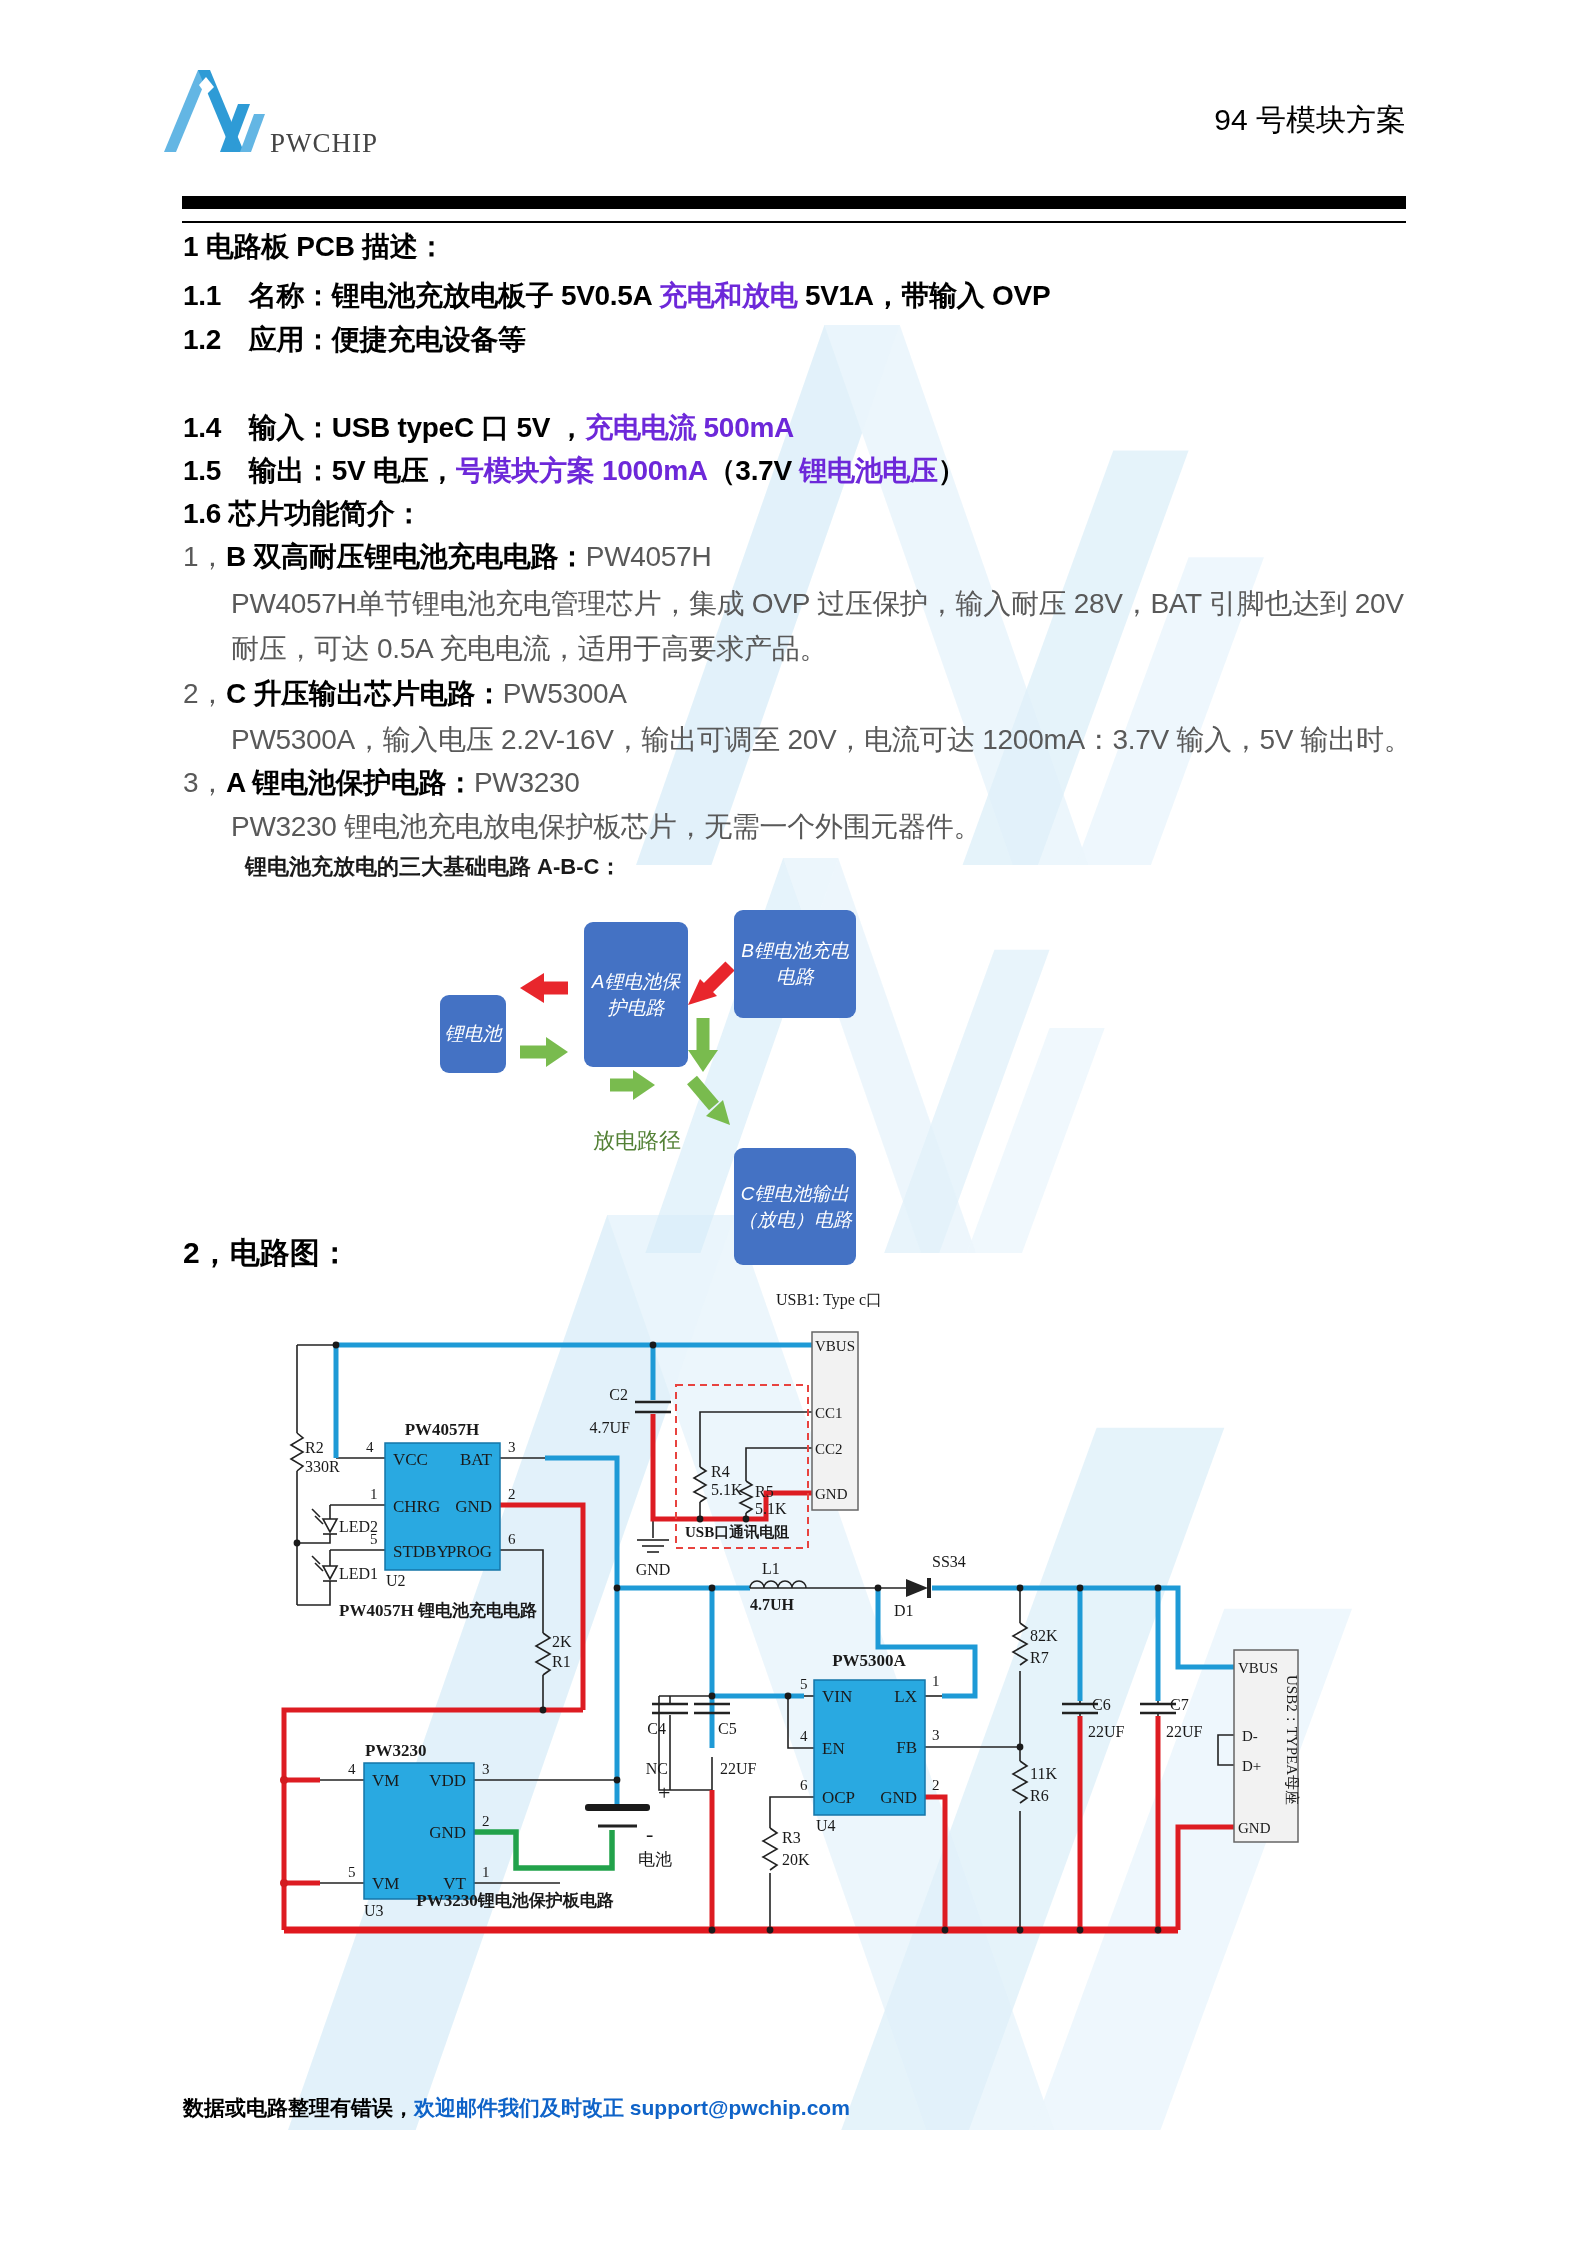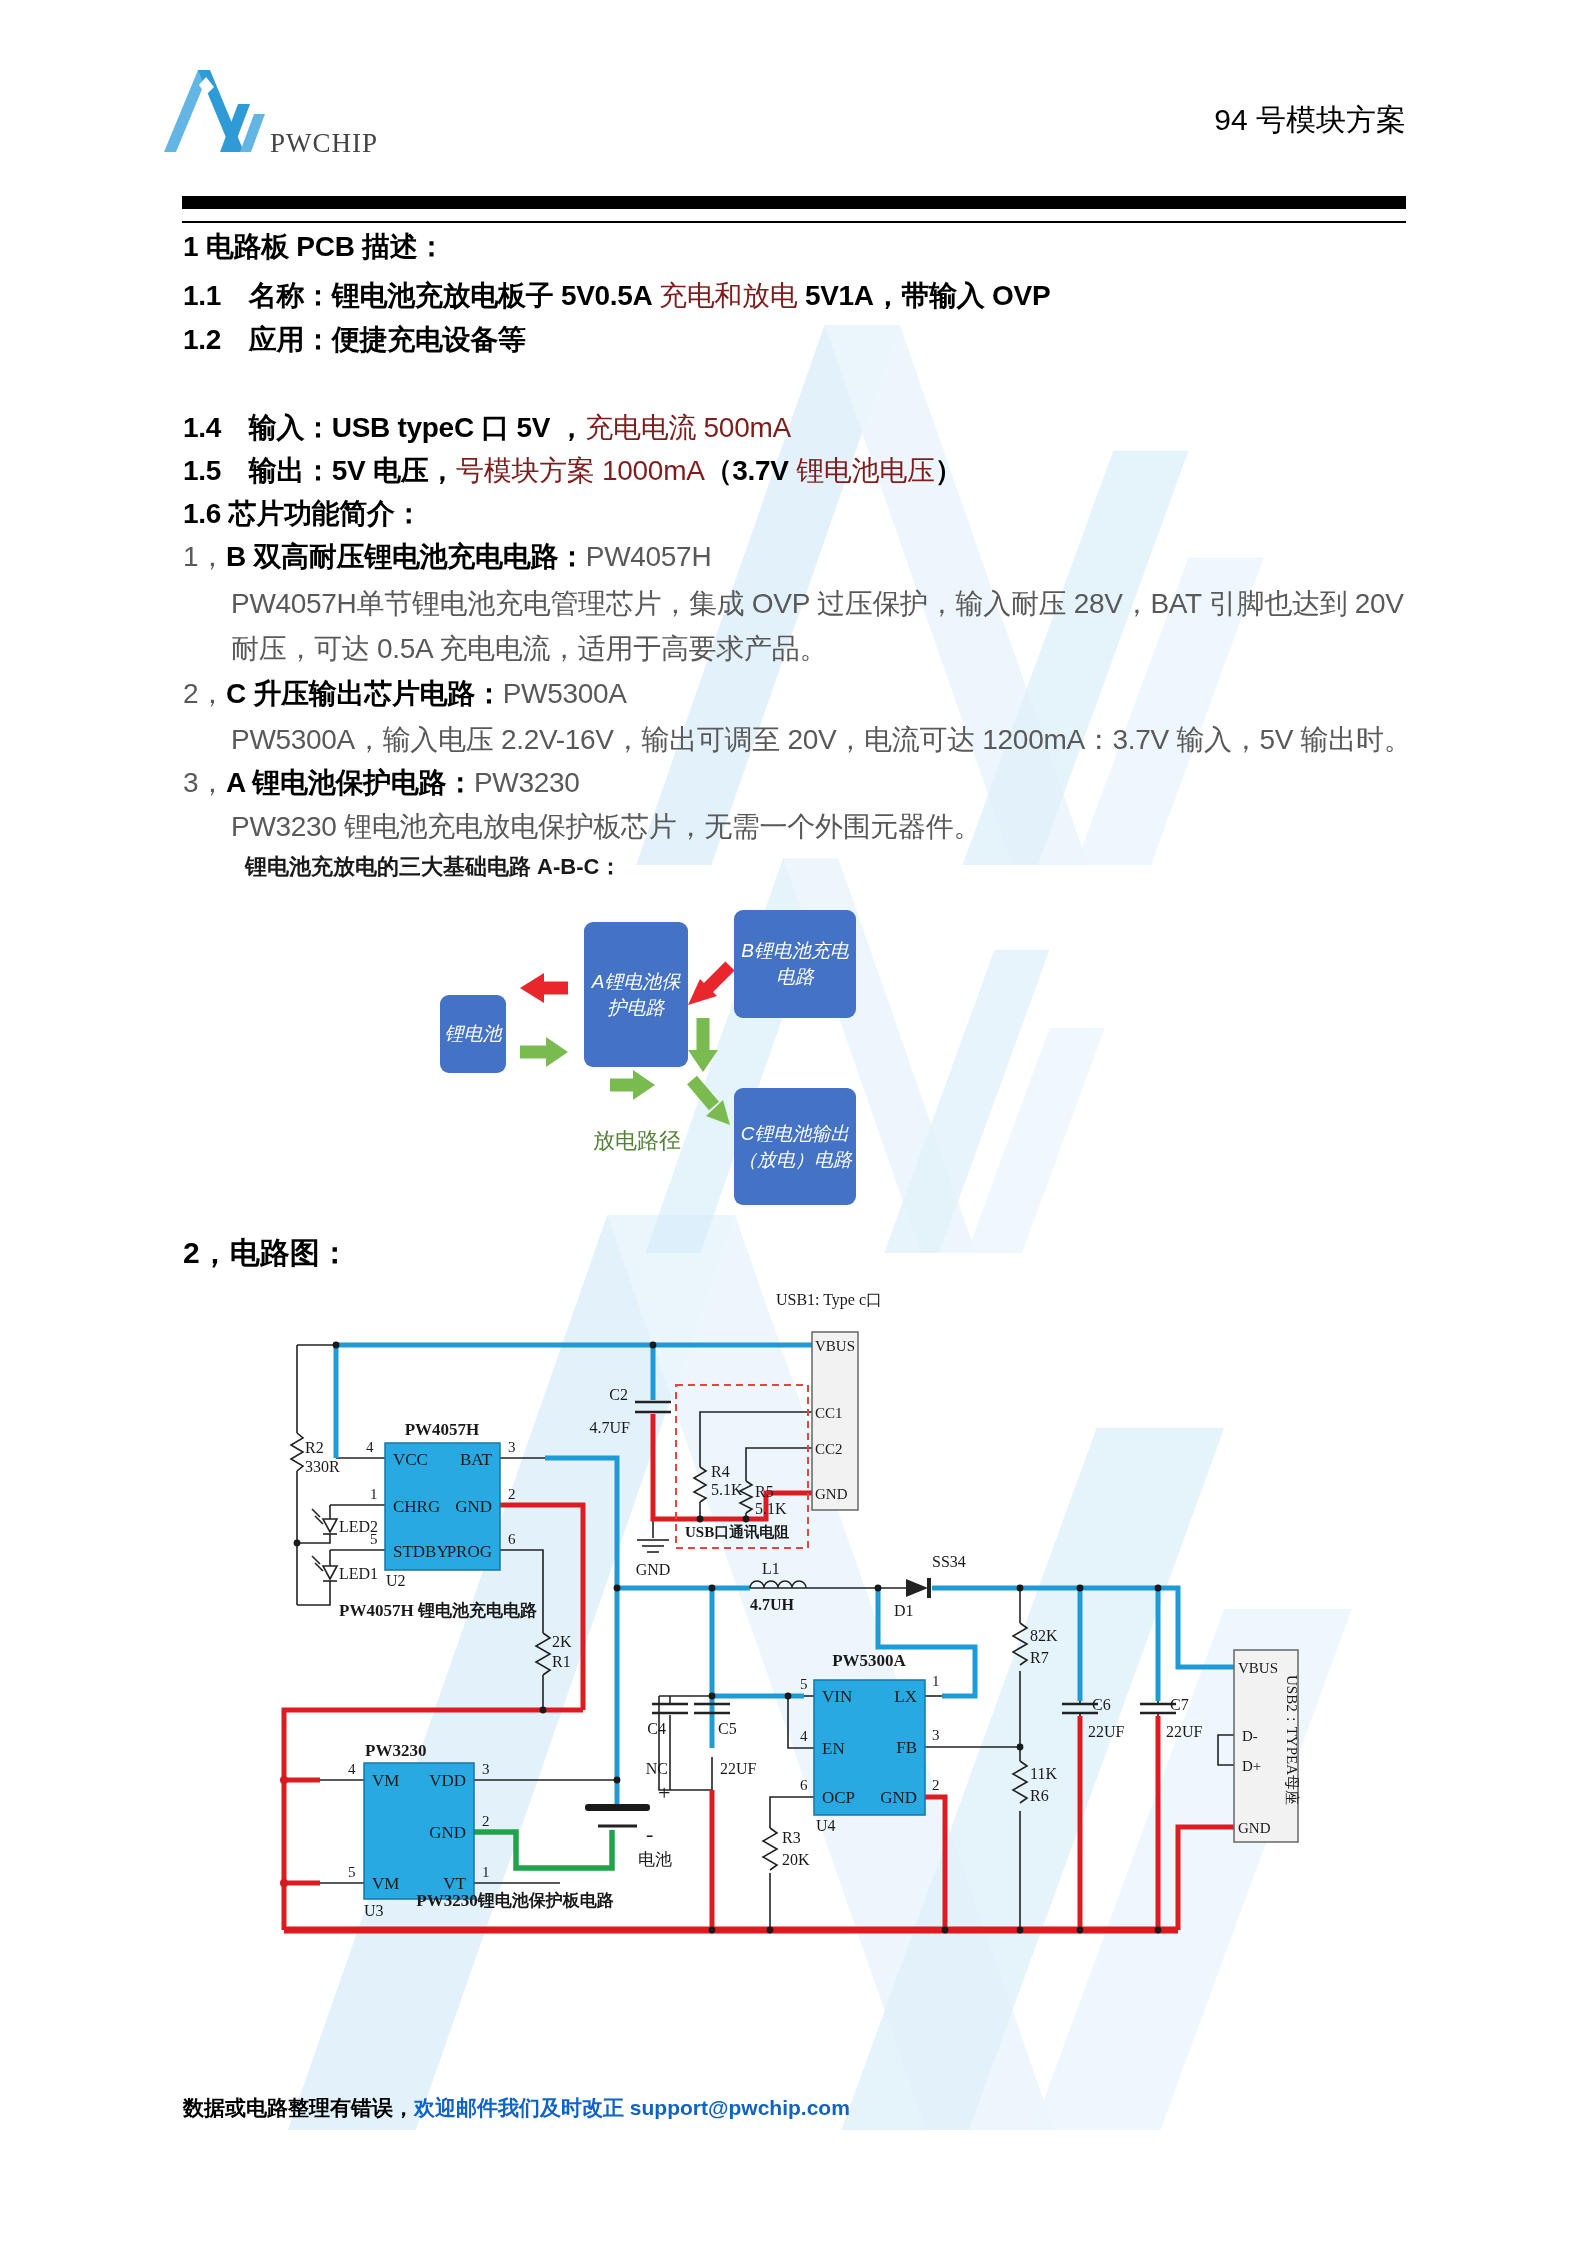--- a/index.html
+++ b/index.html
@@ -10,21 +10,21 @@
   
   .logo{position:absolute;left:158px;top:62px;z-index:2;}
   .doc-title{position:absolute;top:100px;right:180px;font-size:30px;font-weight:400;color:#000;z-index:2;}
   .rule-thick{position:absolute;left:182px;top:196px;width:1224px;height:13px;background:#000;z-index:2;}
   .rule-thin{position:absolute;left:182px;top:221px;width:1224px;height:2px;background:#000;z-index:2;}
   
   .line{position:absolute;left:183px;font-size:28px;letter-spacing:-0.3px;white-space:nowrap;z-index:2;}
   .line.ind{left:231px;}
   .seg-b{color:#000;font-weight:700;margin-top:20px;}
   .seg-g{color:#595959;font-weight:400;}
-  .seg-t{color:#7f1d1d;font-weight:400;}
+  .seg-t{color:#6d28d9;font-weight:700;}
   .small-caption{position:absolute;left:245px;top:852px;font-size:22px;font-weight:700;color:#1a1a1a;z-index:2;}
   .circuit-heading{position:absolute;left:183px;top:1233px;font-size:30px;font-weight:700;color:#000;z-index:2;}
   
   .bd-box{position:absolute;background:#4472c4;border-radius:9px;color:#fff;display:flex;align-items:center;justify-content:center;text-align:center;font-size:19px;line-height:1.35;word-break:break-all;z-index:3;padding:2px;box-sizing:border-box;font-style:italic;}
   .bd-label{position:absolute;font-size:22px;font-weight:400;z-index:3;}
   .bd-arrows{position:absolute;left:420px;top:900px;z-index:2;}
   
   .schematic{position:absolute;left:190px;top:1285px;z-index:2;}
   .schematic text{font-family:"Liberation Serif",serif;fill:#1a1a1a;}
   .pin-t{font-size:17px;fill:#0c2f52;}
@@ -134,21 +134,21 @@
     </g>
     <g>
       <line x1="272" y1="180" x2="294" y2="206" stroke="#79bb4e" stroke-width="13"></line>
       <polygon points="310,225 286,216 303,200" fill="#79bb4e"></polygon>
     </g>
   </svg>
 
   <div class="bd-box" style="left:440px;top:995px;width:66px;height:78px">锂电池</div>
   <div class="bd-box" style="left:584px;top:922px;width:104px;height:145px">A锂电池保护电路</div>
   <div class="bd-box" style="left:734px;top:910px;width:122px;height:108px">B锂电池充电电路</div>
-  <div class="bd-box" style="left:734px;top:1088px;width:122px;height:117px">C锂电池输出（放电）电路</div>
+  <div class="bd-box" style="left:734px;top:1148px;width:122px;height:117px">C锂电池输出（放电）电路</div>
 
   <div class="circuit-heading">2，电路图：</div>
 
   <svg class="schematic" width="1120" height="656" viewBox="0 0 1120 656">
 
     <g>
       <polyline class="wire" points="107,60 622,60"></polyline>
       <polyline class="wire" points="107,60 107,320"></polyline>
       <polyline class="wire" points="146,173 195,173"></polyline>
       <polyline class="wire" points="140,220 195,220"></polyline>

